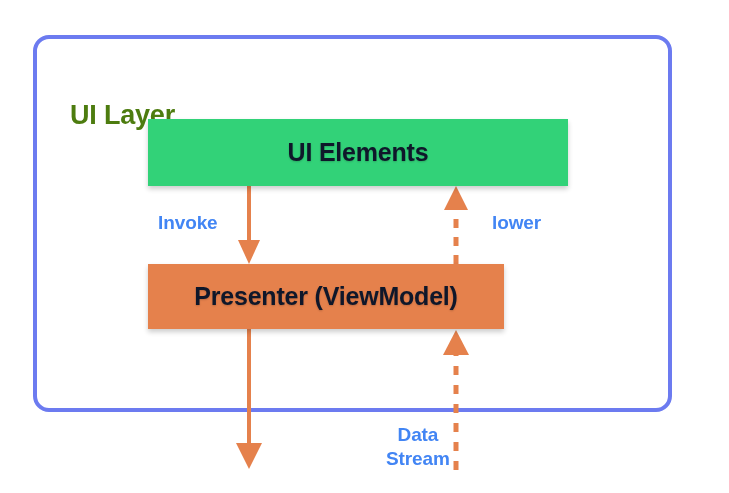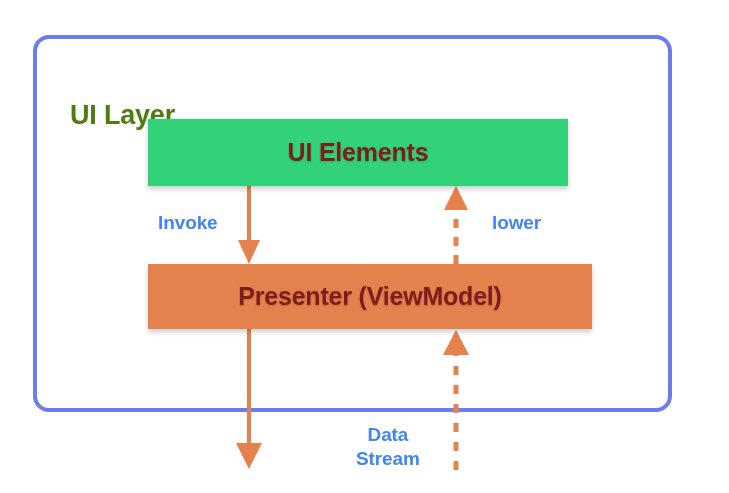--- a/index.html
+++ b/index.html
@@ -45,56 +45,56 @@
     margin-top: 48px;
   }
 
   
   .node {
     position: absolute;
     box-sizing: border-box;
     display: flex;
     align-items: center;
     justify-content: center;
-    color: #7f1d1d;
+    color: #0f172a;
     font-size: 25px;
     font-weight: bold;
     letter-spacing: -0.2px;
     text-shadow: 0 1px 2px rgba(0,0,0,0.18);
     box-shadow: 0 3px 5px rgba(0,0,0,0.20);
   }
   .node-ui {
     left: 148px;
     top: 119px;
     width: 420px;
     height: 67px;
     background: #32d278;
   }
   .node-presenter {
     left: 148px;
     top: 264px;
-    width: 444px;
+    width: 356px;
     height: 65px;
     background: #e5814c;
   }
 
   
   .label {
     position: absolute;
     color: #4285f4;
     font-size: 19px;
     font-weight: bold;
     letter-spacing: -0.1px;
     line-height: 24px;
     white-space: pre;
   }
   .label-events   { left: 158px; top: 211px; }
   .label-flow     { left: 492px; top: 211px; }
   .label-invoke   { left: 73px;  top: 423px; text-align: center; }
-  .label-data     { left: 356px; top: 423px; text-align: center; }
+  .label-data     { left: 386px; top: 423px; text-align: center; }
 
   
   #arrows {
     position: absolute;
     left: 0; top: 0;
     width: 729px;
     height: 493px;
     pointer-events: none;
   }
 </style>

